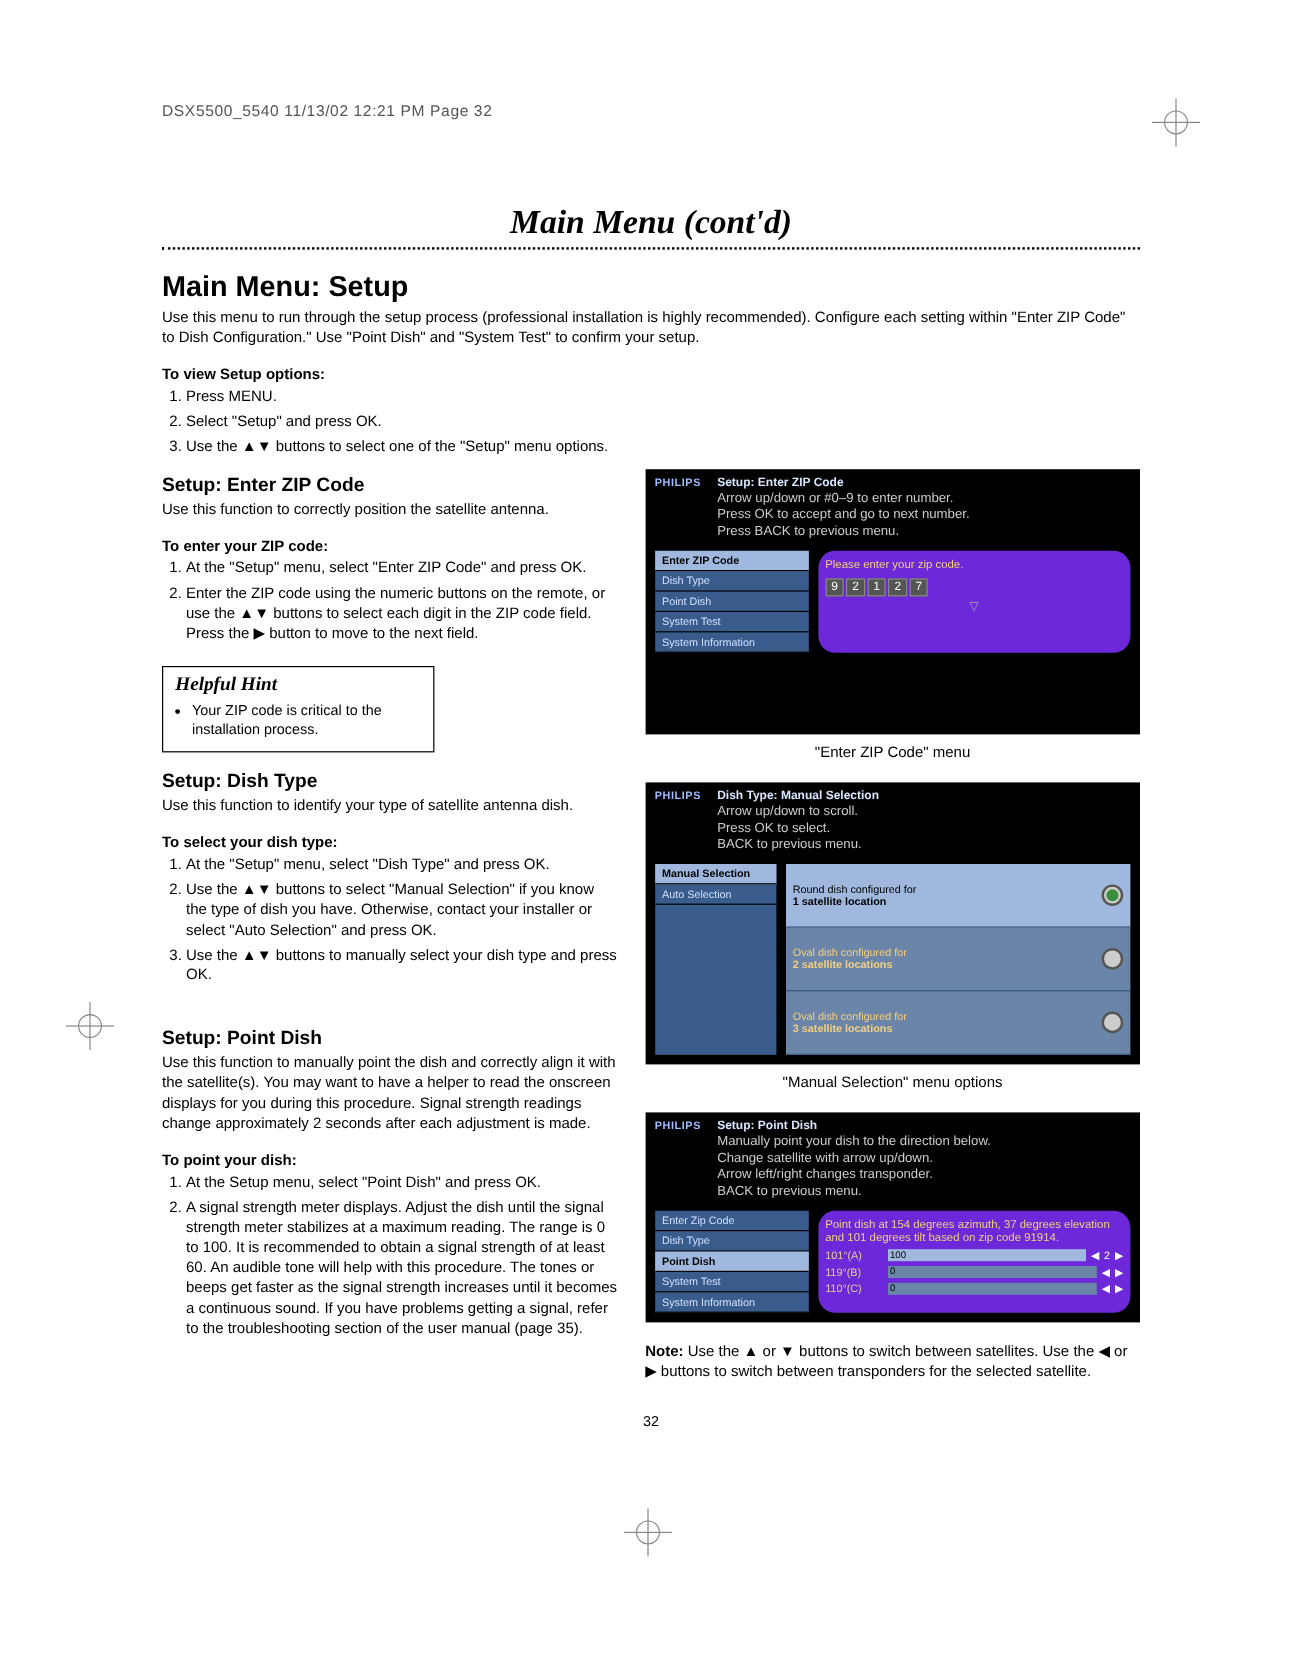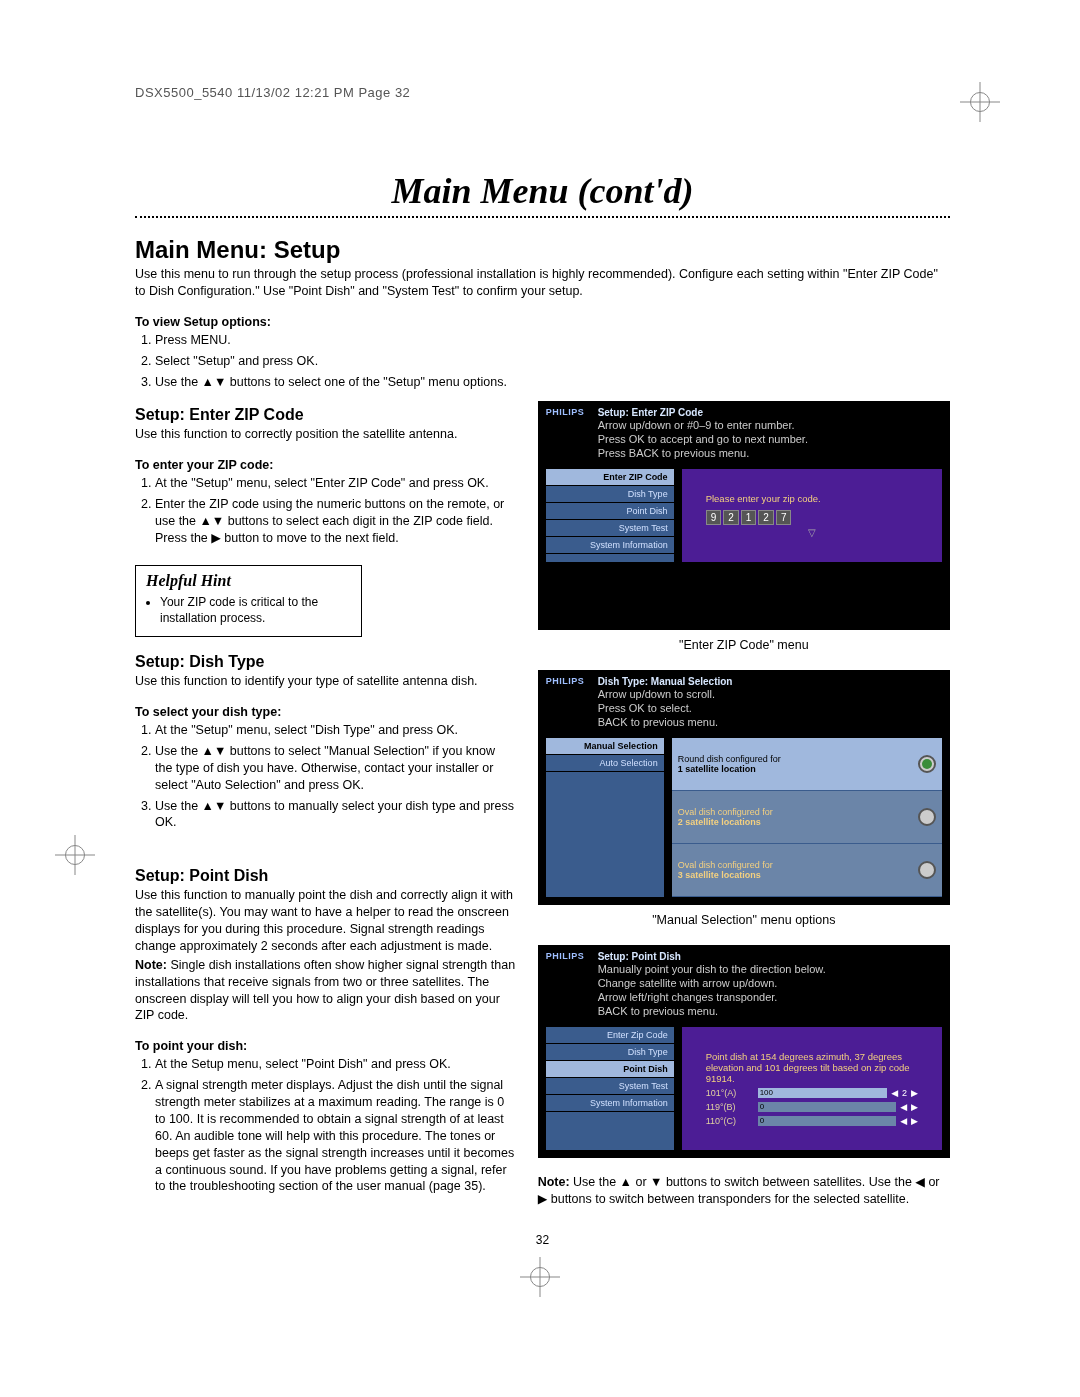--- a/index.html
+++ b/index.html
@@ -32,21 +32,21 @@
   }
   .reg-mark::before { left:50%; top:0; width:1px; height:100%; transform:translateX(-0.5px);}
   .reg-mark::after { top:50%; left:0; height:1px; width:100%; transform:translateY(-0.5px);}
   .reg-circle { position:absolute; left:50%; top:50%; width:18px; height:18px; border:1px solid #888; border-radius:50%; transform:translate(-50%,-50%);}
   .reg-mark2 { top: 835px; left: 55px; right:auto; }
   .reg-mark3 { top: auto; bottom: 100px; left: 50%; transform: translateX(-50%); right:auto;}
   .main-title {
     text-align: center;
     font-style: italic;
     font-weight: bold;
-    font-size: 36px;
+    font-size: 28px;
     font-family: "Times New Roman", serif;
     margin-bottom: 4px;
   }
   .dotrule {
     height: 4px;
     border: none;
     border-top: 2px dotted #000;
     margin: 0 0 14px 0;
   }
   .two-col {
@@ -79,29 +79,29 @@
     margin-top: 4px;
     width: 100%;
     box-sizing: border-box;
   }
   .ss-title { font-size: 10px; font-weight: bold; color:#d7e7ff;}
   .ss-philips { font-family: Arial, sans-serif; font-weight:bold; font-size:9px; letter-spacing:0.5px; color:#9fbfff; display:inline-block; width:44px;}
   .ss-row { display:flex; gap:8px;}
   .ss-instr { color:#ccc; font-size:11px; line-height:1.3; margin-bottom:8px;}
   .ss-body { display:flex; gap:8px;}
   .ss-menu { background:#3a5c8d; width:128px; font-size:9px;}
-  .ss-menu div { padding:3px 6px; color:#d0e0ff; border-bottom:1px solid #000;text-align:right;}
+  .ss-menu div { padding:3px 6px; color:#d0e0ff; border-bottom:1px solid #000;}
   .ss-menu .sel { background:#a0b8dd; color:#000; font-weight:bold;}
-  .ss-panel { flex:1; background:#4c1d95; padding:24px; color:#f3d080; font-size:9.5px;}
+  .ss-panel { flex:1; background:#6d28d9; padding:6px; color:#f3d080; font-size:9.5px;border-radius:14px;}
   .zip-digits { display:flex; gap:2px; margin-top:6px;}
   .zip-digits span { background:#555; color:#fff; padding:1px 4px; font-size:10px; border:1px solid #888;}
   .zip-arrow { text-align:center; color:#aaa; font-size:10px; margin-top:2px;}
   .caption { text-align:center; font-size:12.5px; margin:8px 0 18px 0;}
 
-  .ss2 .ss-menu { width:118px;}
+  .ss2 .ss-menu { width:101px;}
   .opt { background:#a0b8dd; color:#000; padding:16px 6px; font-size:9px; display:flex; justify-content:space-between; align-items:center; border-bottom:1px solid #3a5c8d;}
   .opt-dim { background:#6b85a8; color:#f3d080;}
   .radio { width:14px; height:14px; border:2px solid #555; border-radius:50%; background:#ccc; flex-shrink:0; margin-left:6px; position:relative;}
   .radio.checked::after { content:""; position:absolute; inset:2px; background:#3a8d3a; border-radius:50%;}
 
   .ss3 .ss-menu { width:128px;}
   .ss3 .ss-panel { color:#f3d080;}
   .bar-row { display:flex; align-items:center; gap:4px; margin-top:4px; font-size:9px; color:#fff;}
   .bar-label { width:48px; color:#e0d0a0;}
   .bar { flex:1; height:10px; background:#a0b8dd; position:relative; color:#000; font-size:8px; line-height:10px; padding-left:2px;}
@@ -161,21 +161,20 @@
       <p>Use this function to identify your type of satellite antenna dish.</p>
       <div class="subhead">To select your dish type:</div>
       <ol>
         <li>At the "Setup" menu, select "Dish Type" and press OK.</li>
         <li>Use the ▲▼ buttons to select "Manual Selection" if you know the type of dish you have. Otherwise, contact your installer or select "Auto Selection" and press OK.</li>
         <li>Use the ▲▼ buttons to manually select your dish type and press OK.</li>
       </ol>
 
       <h3 style="margin-top:36px">Setup: Point Dish</h3>
       <p>Use this function to manually point the dish and correctly align it with the satellite(s). You may want to have a helper to read the onscreen displays for you during this procedure. Signal strength readings change approximately 2 seconds after each adjustment is made.</p>
-      <p><b>Note:</b> <span>Single dish installations often show higher signal strength than installations that receive signals from two or three satellites. The onscreen display will tell you how to align your dish based on your ZIP code.</span></p>
       <div class="subhead">To point your dish:</div>
       <ol>
         <li>At the Setup menu, select "Point Dish" and press OK.</li>
         <li>A signal strength meter displays. Adjust the dish until the signal strength meter stabilizes at a maximum reading. The range is 0 to 100. It is recommended to obtain a signal strength of at least 60. An audible tone will help with this procedure. The tones or beeps get faster as the signal strength increases until it becomes a continuous sound. If you have problems getting a signal, refer to the troubleshooting section of the user manual (page 35).</li>
       </ol>
     </div>
 
     <div class="col-right">
       <div style="height:68px"></div>
 

